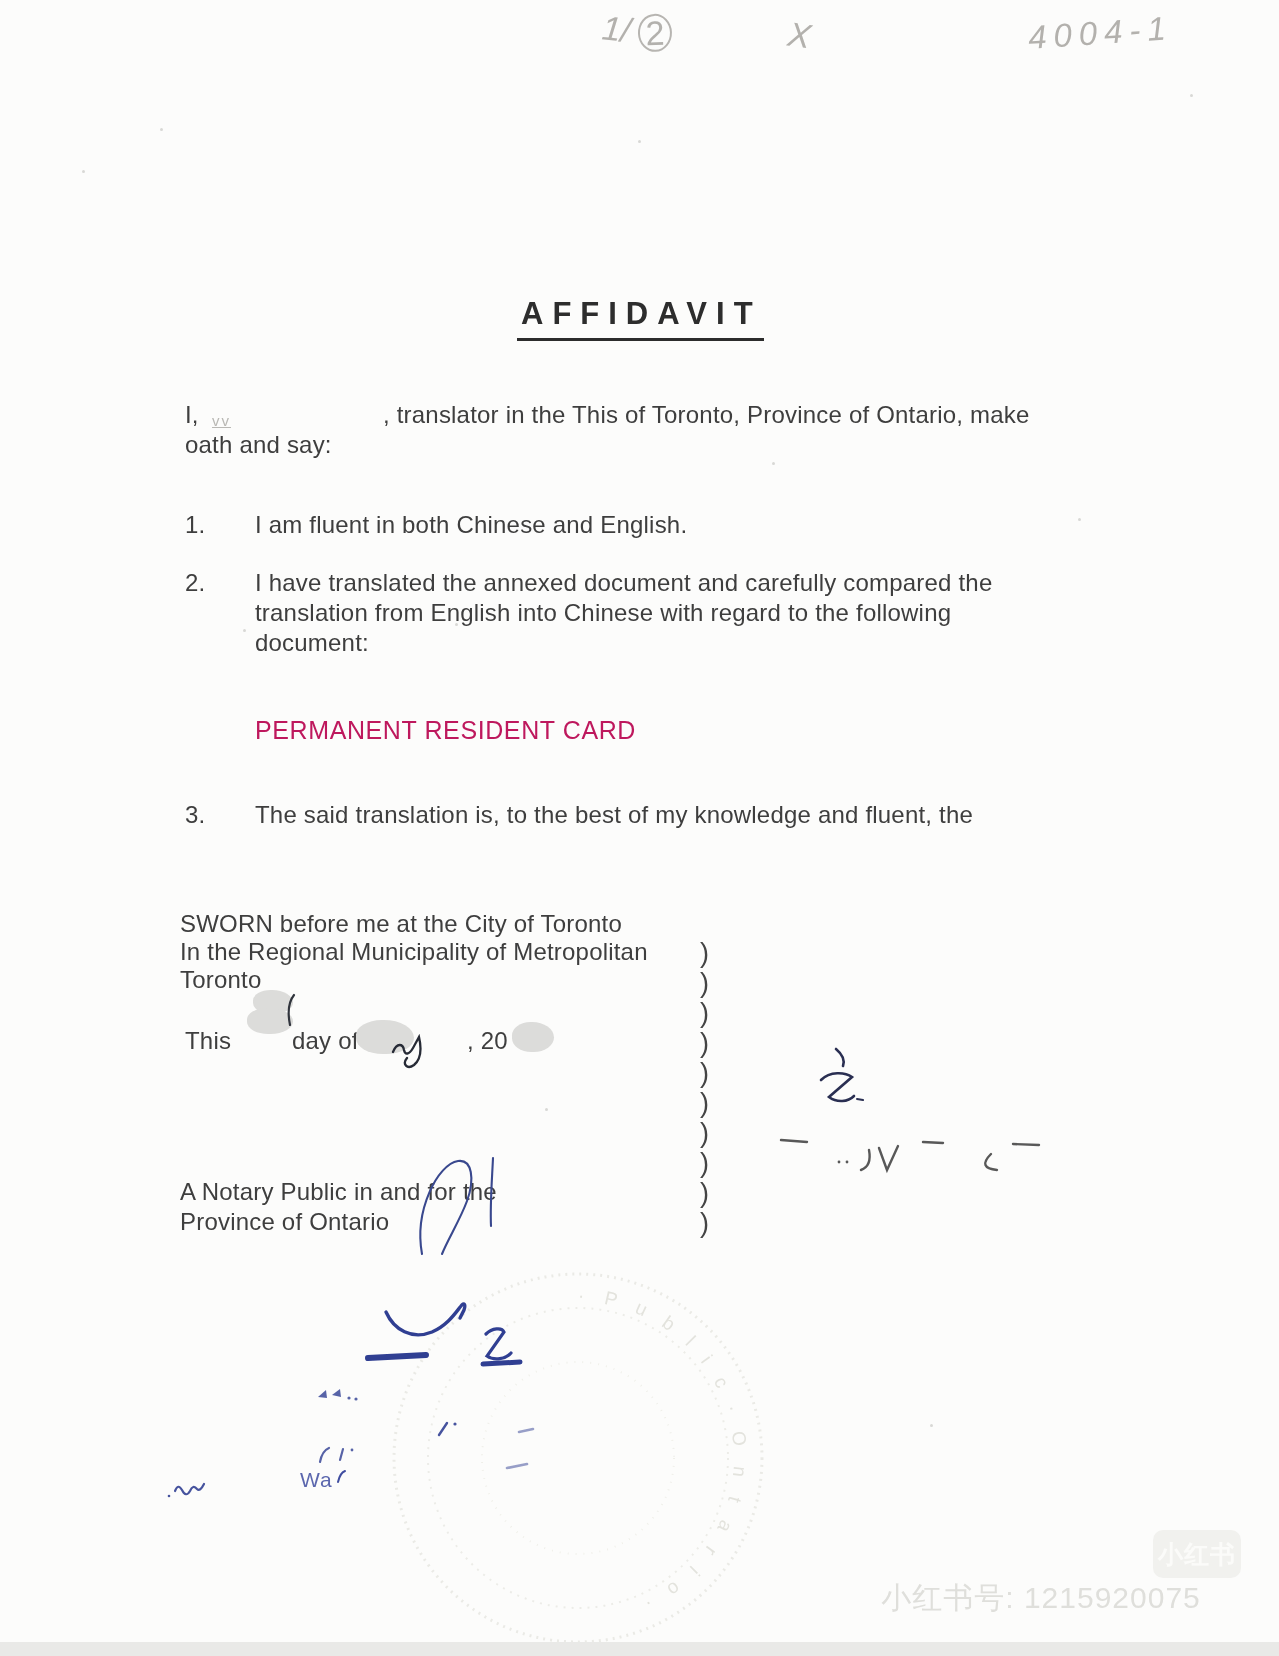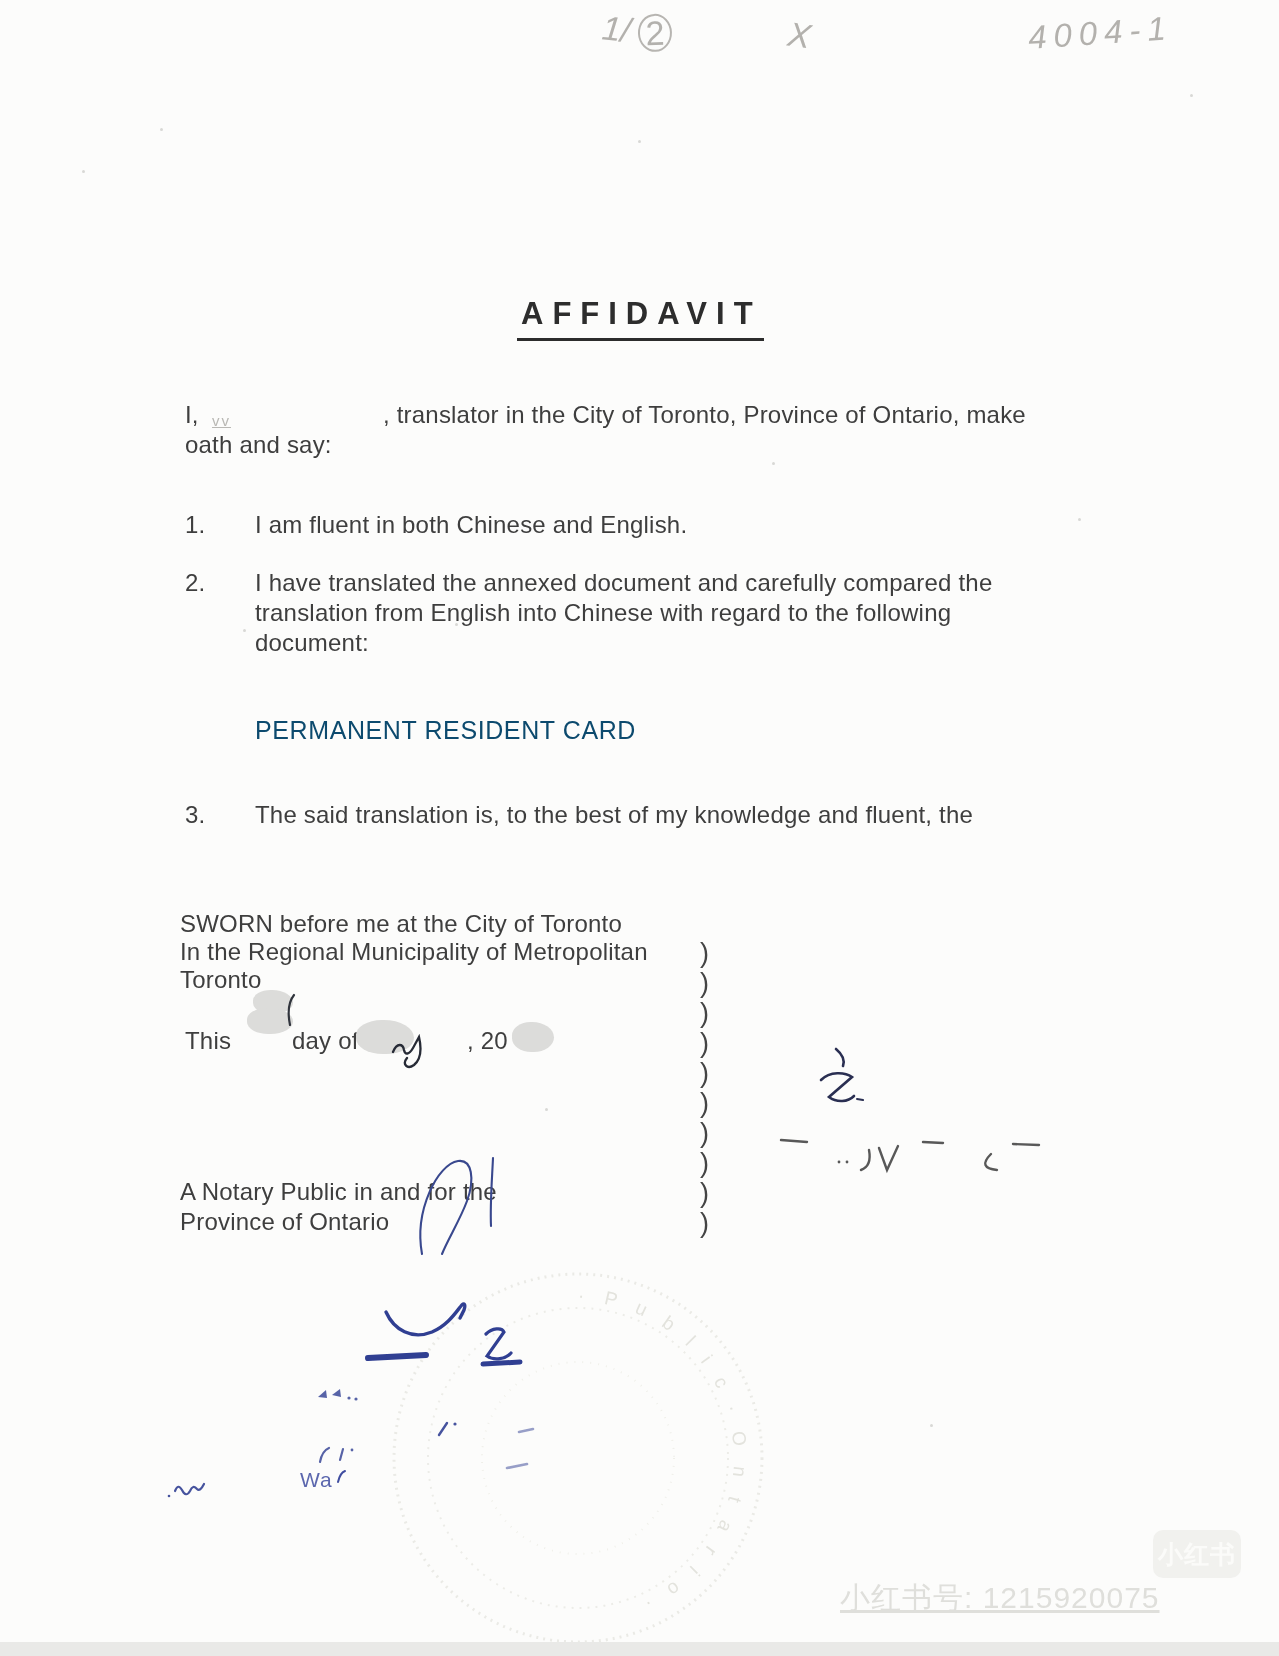--- a/index.html
+++ b/index.html
@@ -11,32 +11,32 @@
   .sheet{position:absolute;inset:0;background:#fcfcfb;}
   .abs{position:absolute;}
   .typed{font-size:24px;color:#3e3e3e;white-space:nowrap;letter-spacing:.2px;}
   .pencil{color:#b3b1ad;font-style:italic;}
   .title{
     left:517px;top:296px;font-size:31px;font-weight:bold;color:#2d2d2d;
     letter-spacing:9px;border-bottom:3px solid #2c2c2c;padding:0 2px 6px 4px;
     white-space:nowrap;
   }
   .faint-name{color:#b9b8b4;font-size:15px;letter-spacing:2px;}
-  .prc{font-size:25px;letter-spacing:.6px;color:#0c4a6e;white-space:nowrap;}
+  .prc{font-size:25px;letter-spacing:.6px;color:#be185d;white-space:nowrap;}
   .paren-col{left:700px;top:938px;font-size:27px;color:#444;line-height:30px;text-align:left;}
   .paren-col span{display:block;height:30px;}
   .blob{background:#dcdcda;border-radius:46% 54% 50% 48%;}
   .wm-badge{
     left:1153px;top:1530px;width:88px;height:48px;border-radius:10px;
     background:#f1f1ee;display:flex;align-items:center;justify-content:center;
     color:#fbfbf9;font-weight:bold;font-size:25px;letter-spacing:1px;
   }
   .wm-id{
-    left:840px;top:1578px;width:402px;text-align:left;
-    font-size:30px;color:#dcdcd8;letter-spacing:1px;opacity:.9;white-space:nowrap;text-decoration:underline;
+    left:840px;top:1578px;width:402px;text-align:center;
+    font-size:30px;color:#dcdcd8;letter-spacing:1px;opacity:.9;white-space:nowrap;
   }
   .speck{width:3px;height:3px;border-radius:50%;background:#c9c9c5;opacity:.7;}
   .bottom-band{left:0;top:1642px;width:1279px;height:14px;background:#e9e9e7;}
   .circ{
     display:inline-block;border:2px solid #b7b5b1;border-radius:50%;
     width:30px;height:34px;text-align:center;line-height:34px;margin-left:8px;
     font-style:normal;transform:rotate(-8deg);
   }
   .blue-text{color:#3f4da0;font-size:21px;letter-spacing:1px;opacity:.85;white-space:nowrap;}
   svg{display:block;}
@@ -62,21 +62,21 @@
   <div class="abs pencil" style="left:602px;top:12px;font-size:34px;transform:rotate(6deg);">
     <span>1/</span><span class="circ">2</span>
   </div>
   <div class="abs pencil" style="left:788px;top:16px;font-size:34px;transform:rotate(8deg);">X</div>
   <div class="abs pencil" style="left:1028px;top:14px;font-size:33px;letter-spacing:7px;transform:rotate(-4deg);">4004-1</div>
 
   <div class="abs title">AFFIDAVIT</div>
 
   <span class="abs typed" style="left:185px;top:401px;">I,</span>
   <span class="abs faint-name" style="left:212px;top:412px;text-decoration:underline;">vv</span>
-  <span class="abs typed" style="left:383px;top:401px;">, translator in the City of Toronto, Province of Ontario, make</span>
+  <span class="abs typed" style="left:383px;top:401px;">, translator in the This of Toronto, Province of Ontario, make</span>
   <span class="abs typed" style="left:185px;top:431px;">oath and say:</span>
 
   <span class="abs typed" style="left:185px;top:511px;">1.</span>
   <span class="abs typed" style="left:255px;top:511px;">I am fluent in both Chinese and English.</span>
 
   <span class="abs typed" style="left:185px;top:569px;">2.</span>
   <span class="abs typed" style="left:255px;top:569px;">I have translated the annexed document and carefully compared the</span>
   <span class="abs typed" style="left:255px;top:599px;">translation from English into Chinese with regard to the following</span>
   <span class="abs typed" style="left:255px;top:629px;">document:</span>
 

